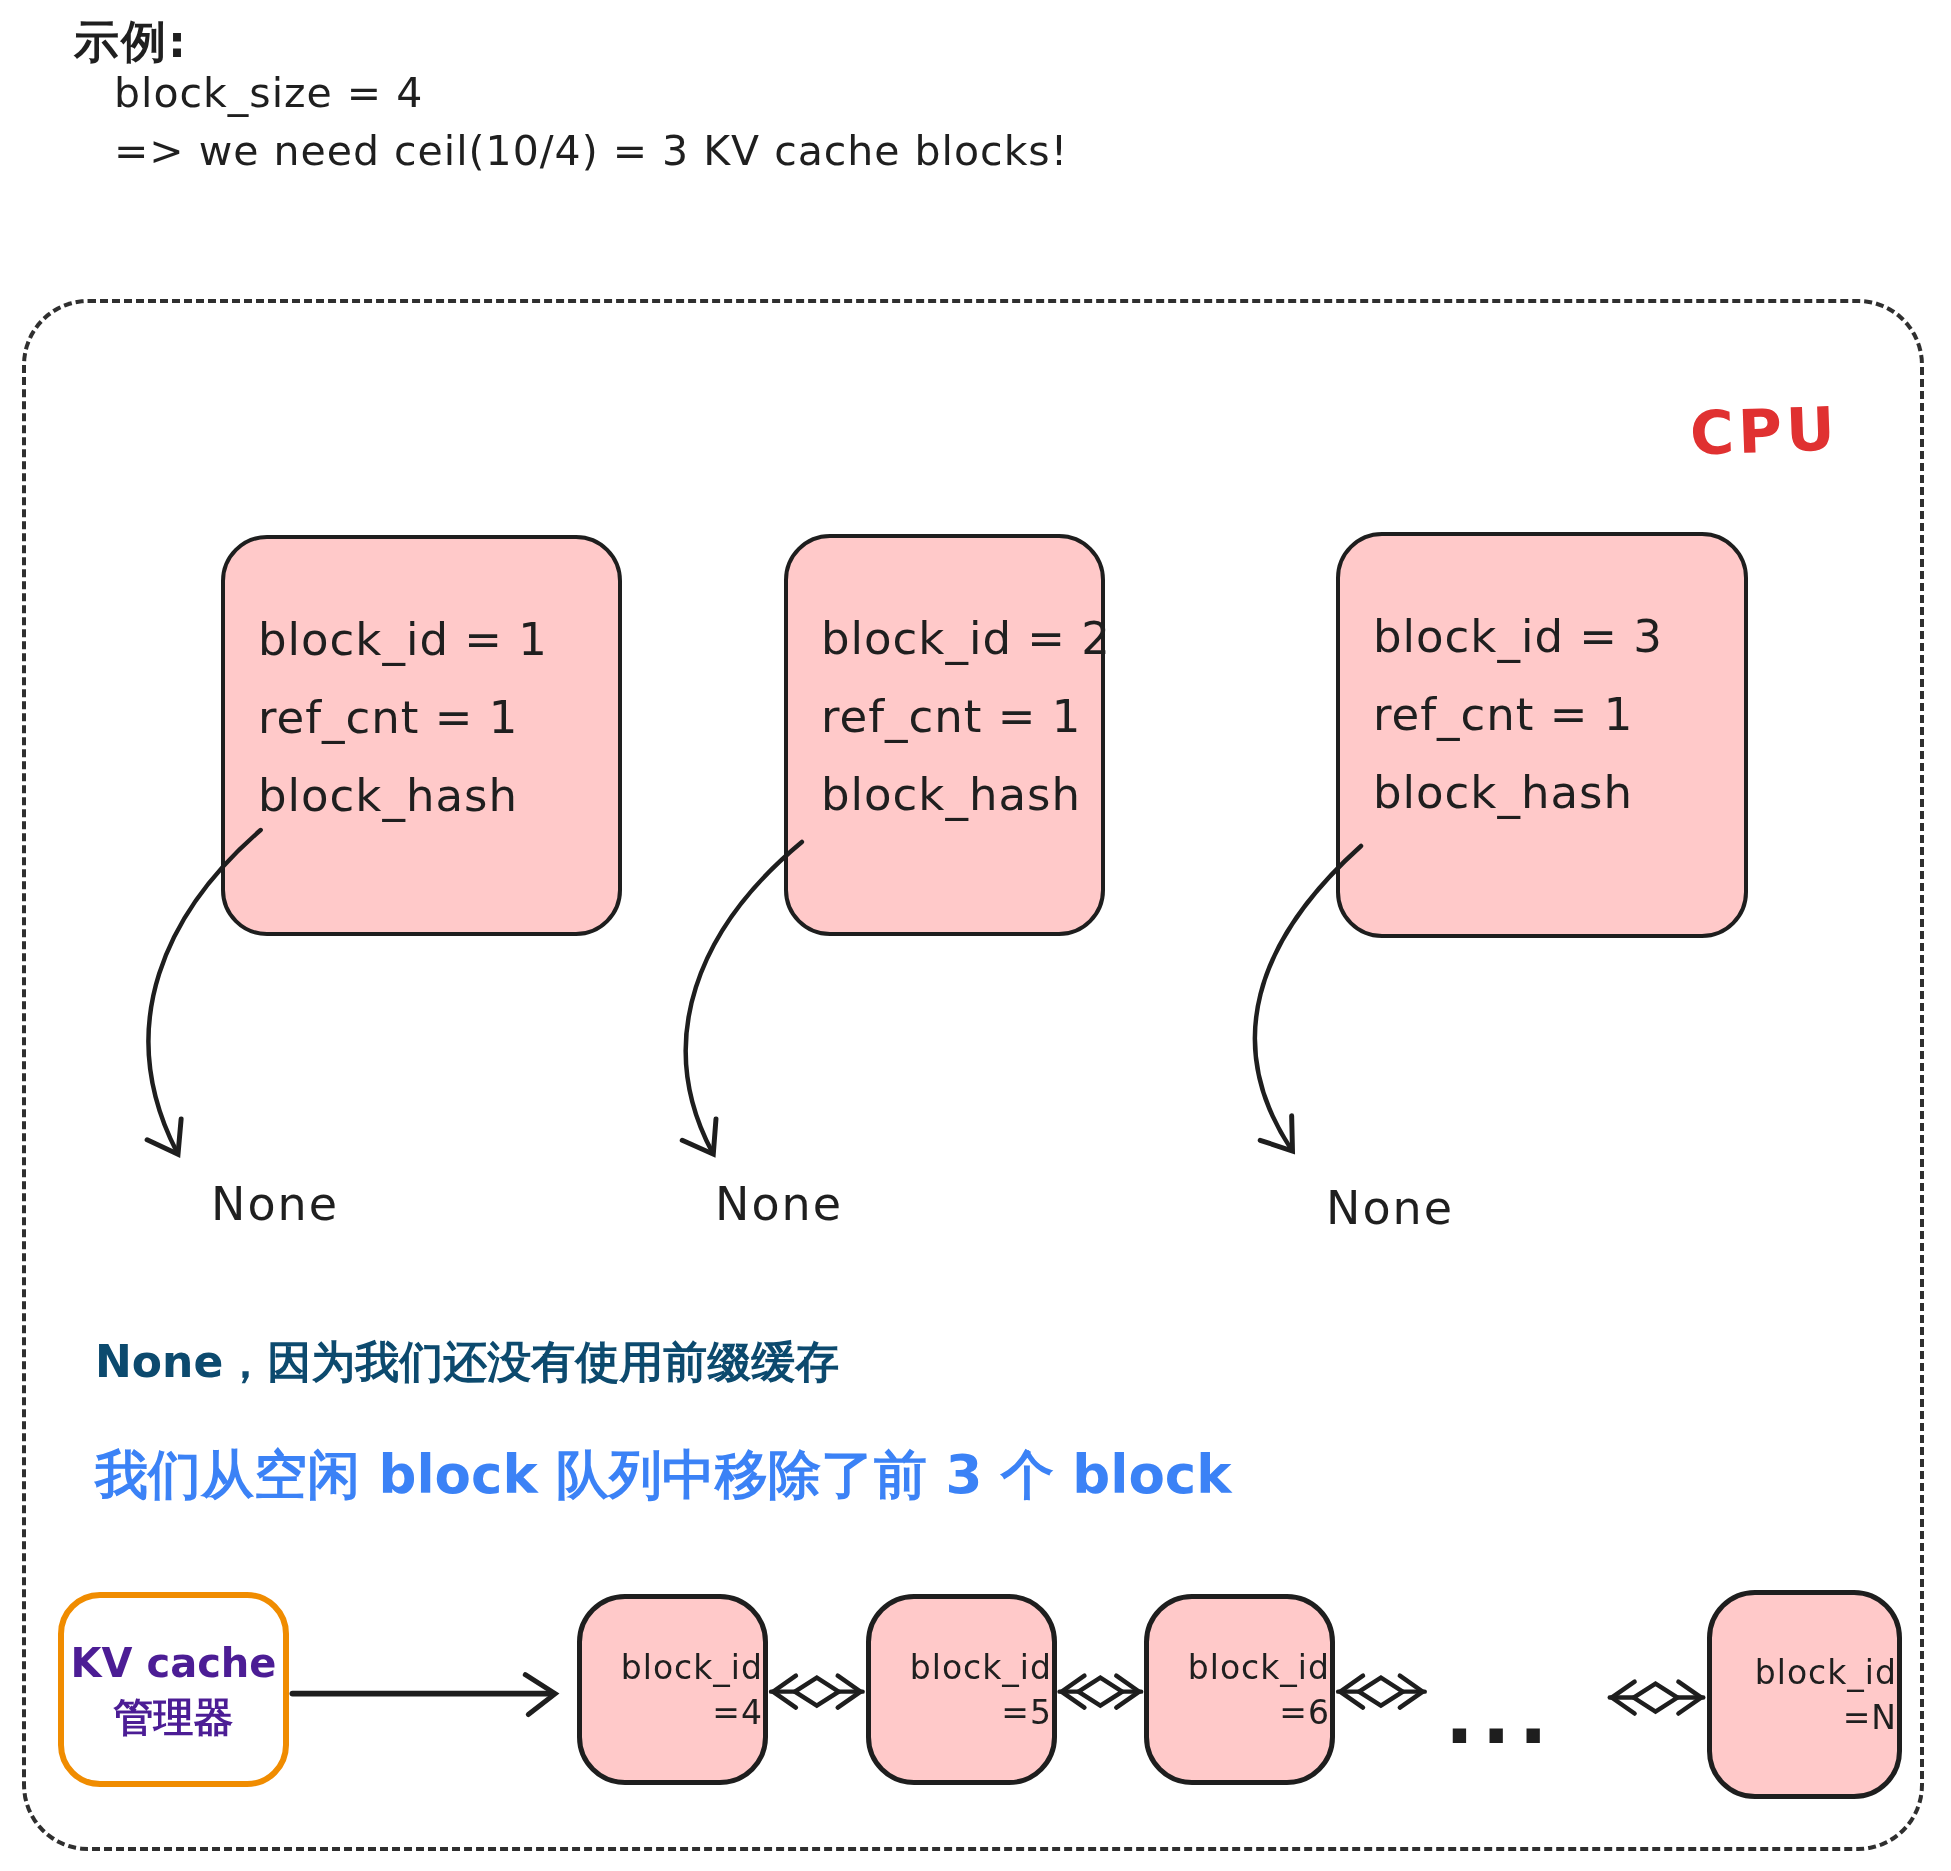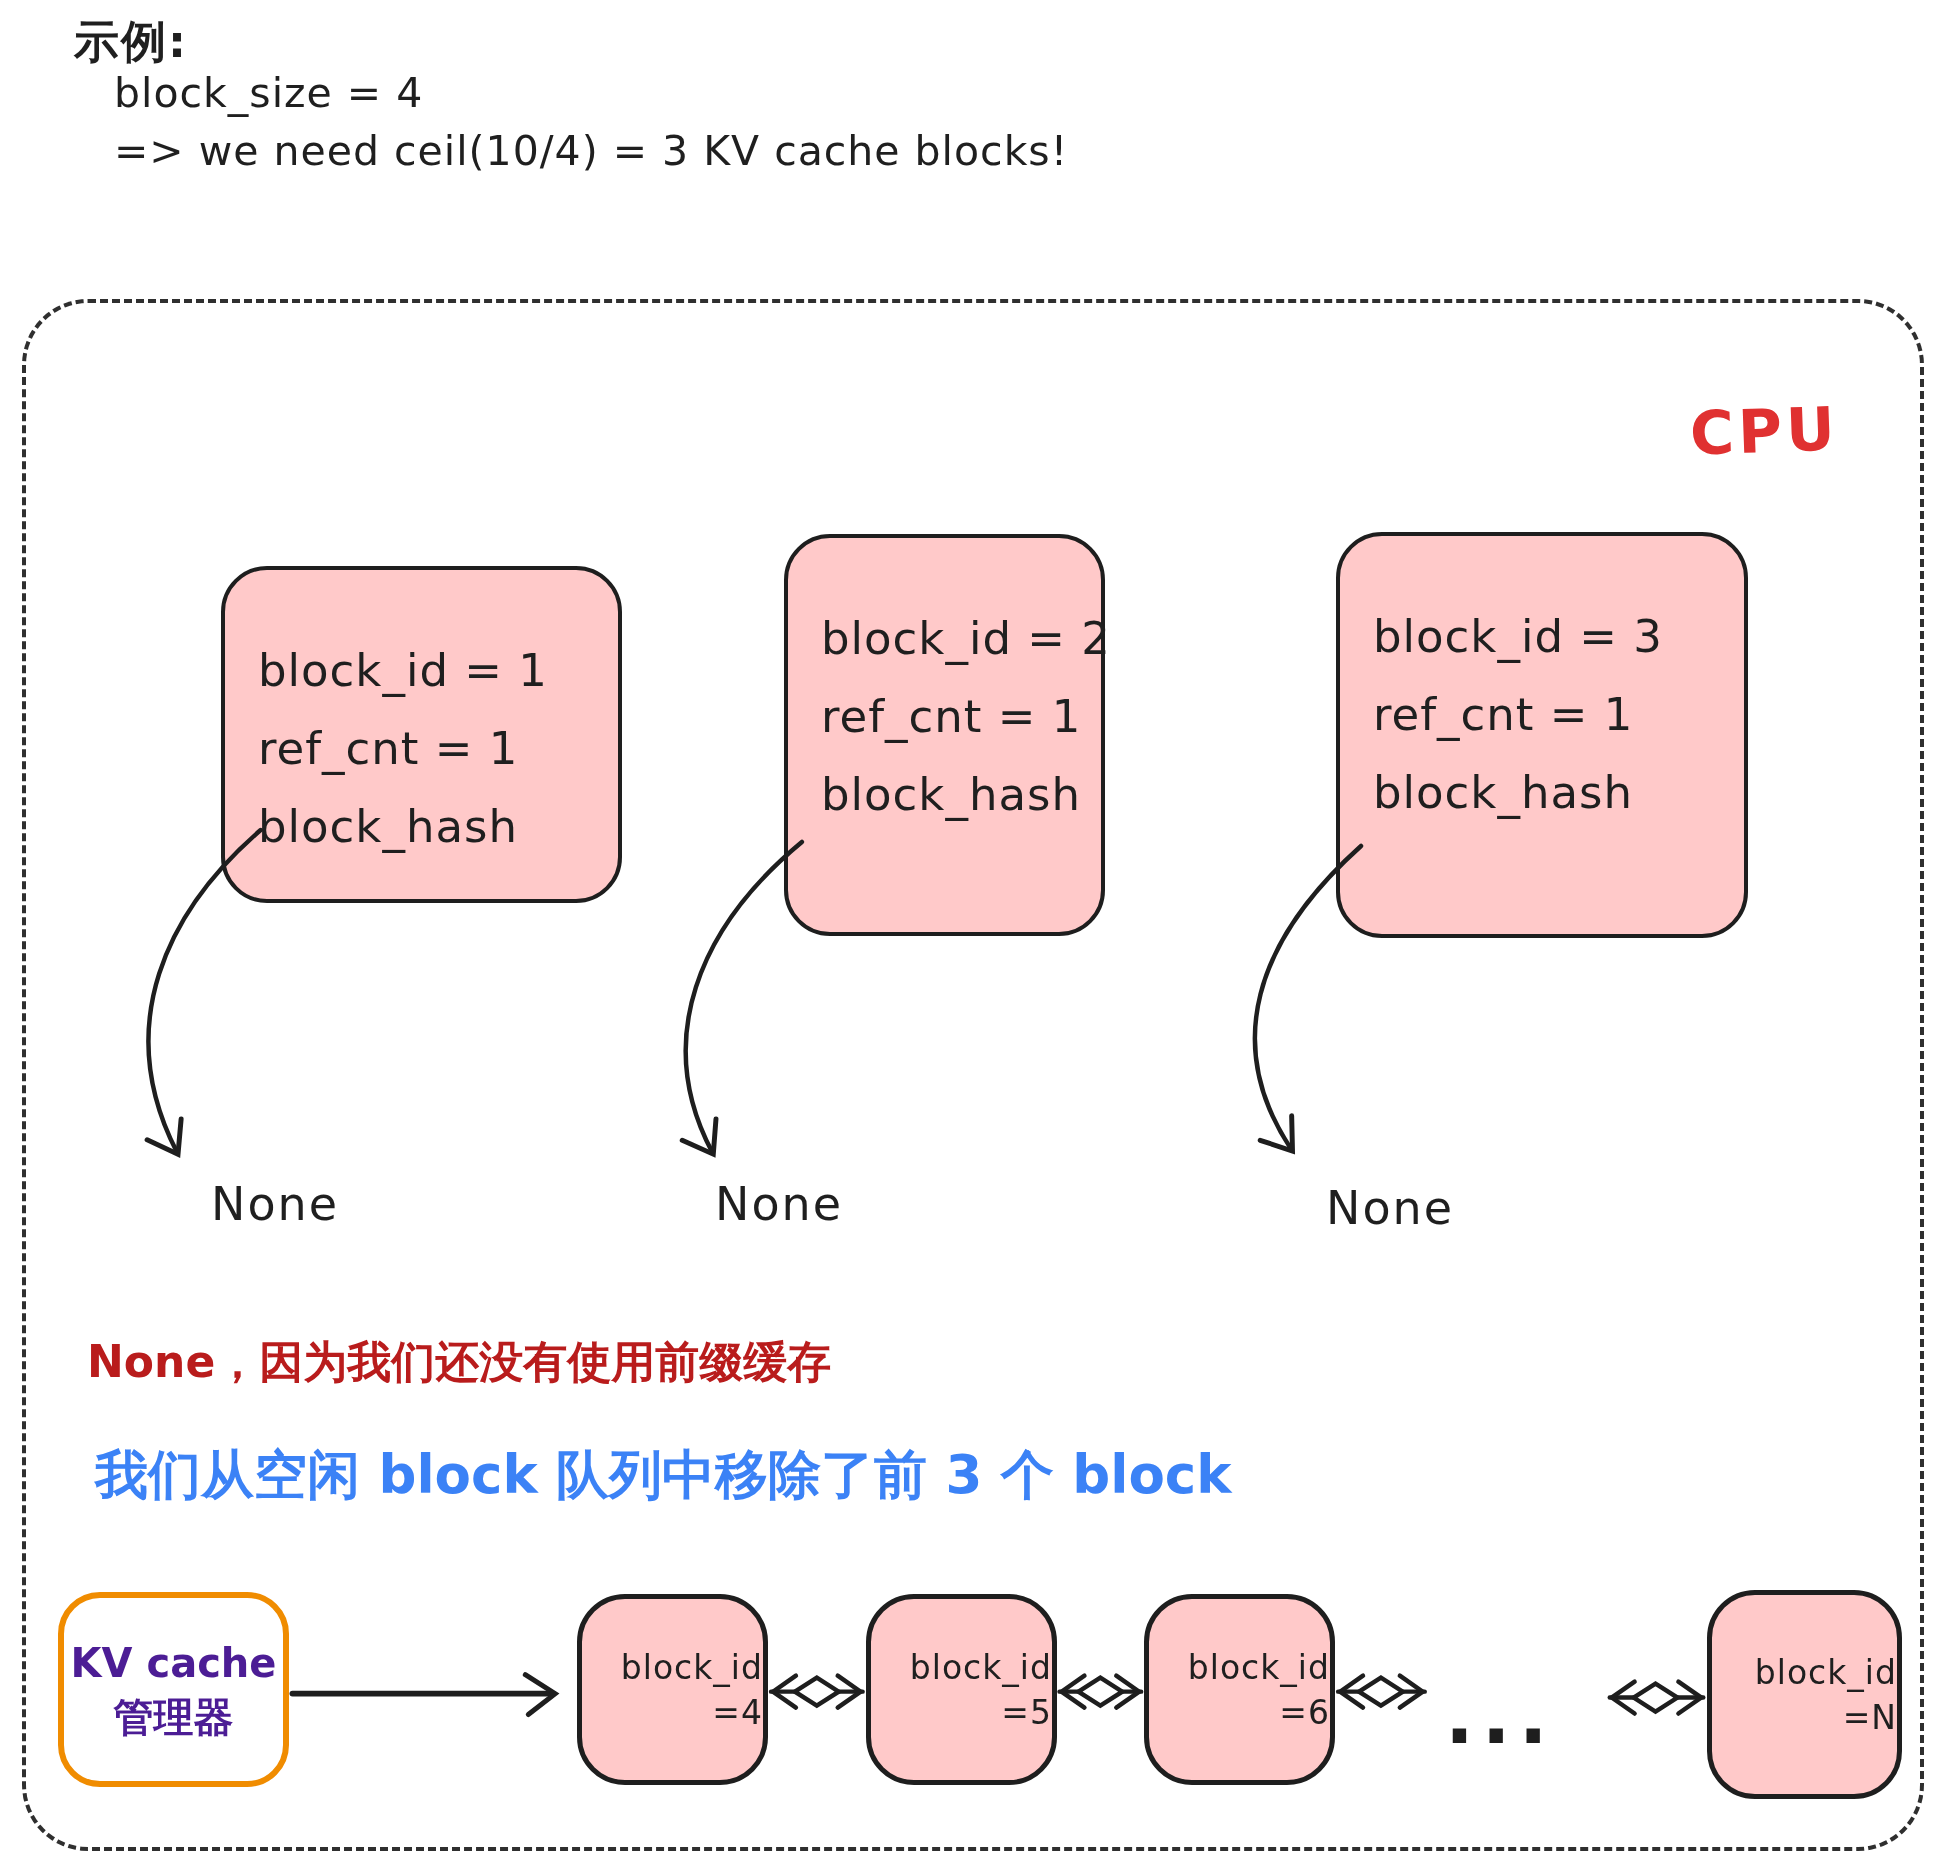--- a/index.html
+++ b/index.html
@@ -22,21 +22,21 @@
     letter-spacing:4px;transform:rotate(-2deg);
   }
   
   .kvblock{
     background:#FFC9C9;border:4px solid #1e1e1e;border-radius:46px;
     box-sizing:border-box;padding:62px 0 0 33px;
   }
   .kvblock .ln{font-size:45px;line-height:78px;white-space:nowrap;letter-spacing:1px;}
   .none{font-size:46px;letter-spacing:2px;margin-left:34px;}
   
-  .green-note{left:87px;top:1333px;font-size:44px;font-weight:700;color:#b91c1c;text-align:right;}
+  .green-note{left:95px;top:1333px;font-size:44px;font-weight:700;color:#0c4a6e;text-align:right;}
   .black-note{left:95px;top:1440px;font-size:53px;font-weight:600;color:#3b82f6;}
   
   .manager{
     left:58px;top:1592px;width:231px;height:195px;background:#ffffff;
     border:6px solid #F08C00;border-radius:42px;box-sizing:border-box;
     display:flex;flex-direction:column;align-items:center;justify-content:center;
     color:#4c1d95;font-weight:700;font-size:40px;line-height:54px;text-align:center;
   }
   .qblock{
     background:#FFC9C9;border:5px solid #1e1e1e;border-radius:48px;box-sizing:border-box;
@@ -55,21 +55,21 @@
 
 <div class="abs heading">示例:</div>
 <div class="abs code">
   <div>block_size = 4</div>
   <div>=&gt; we need ceil(10/4) = 3 KV cache blocks!</div>
 </div>
 
 <div class="abs cpu-box"></div>
 <div class="abs cpu-label">CPU</div>
 
-<div class="abs kvblock" style="left:221px;top:535px;width:401px;height:337px;margin-top:31px;">
+<div class="abs kvblock" style="left:221px;top:535px;width:401px;height:401px;">
   <div class="ln">block_id = 1</div>
   <div class="ln">ref_cnt = 1</div>
   <div class="ln">block_hash</div>
 </div>
 <div class="abs kvblock" style="left:784px;top:534px;width:321px;height:402px;">
   <div class="ln">block_id = 2</div>
   <div class="ln">ref_cnt = 1</div>
   <div class="ln">block_hash</div>
 </div>
 <div class="abs kvblock" style="left:1336px;top:532px;width:412px;height:406px;">

